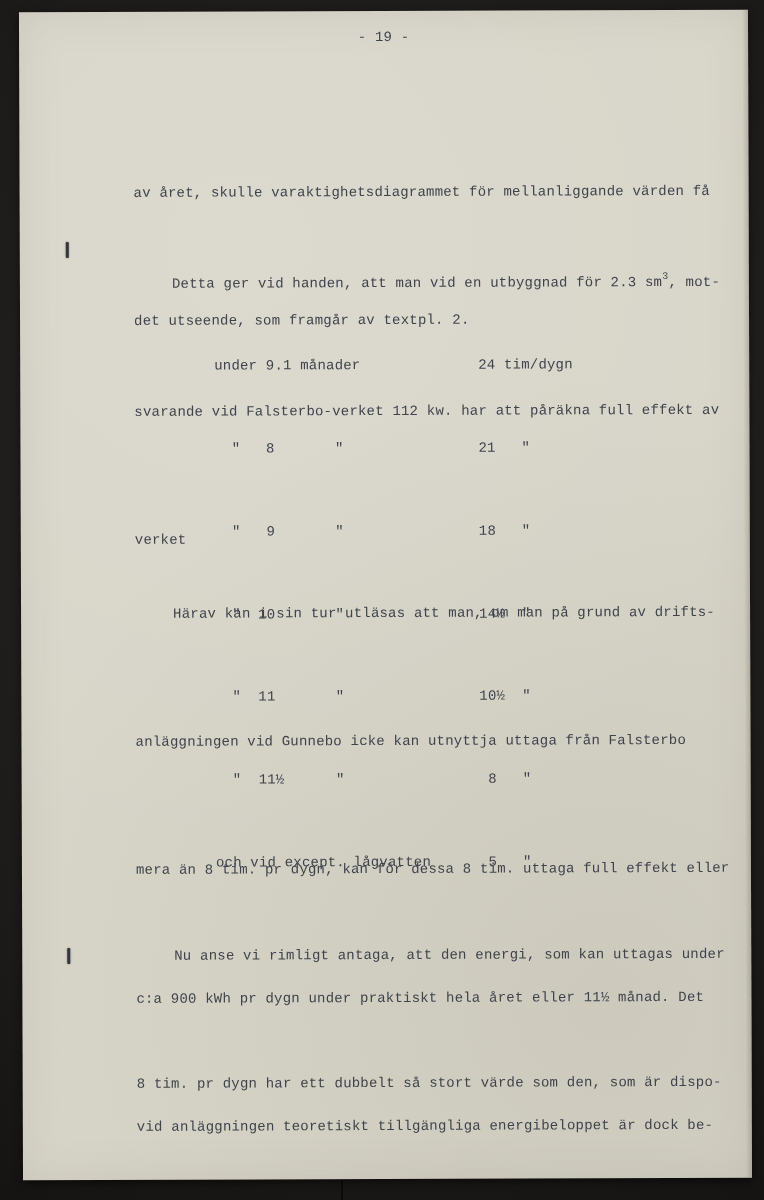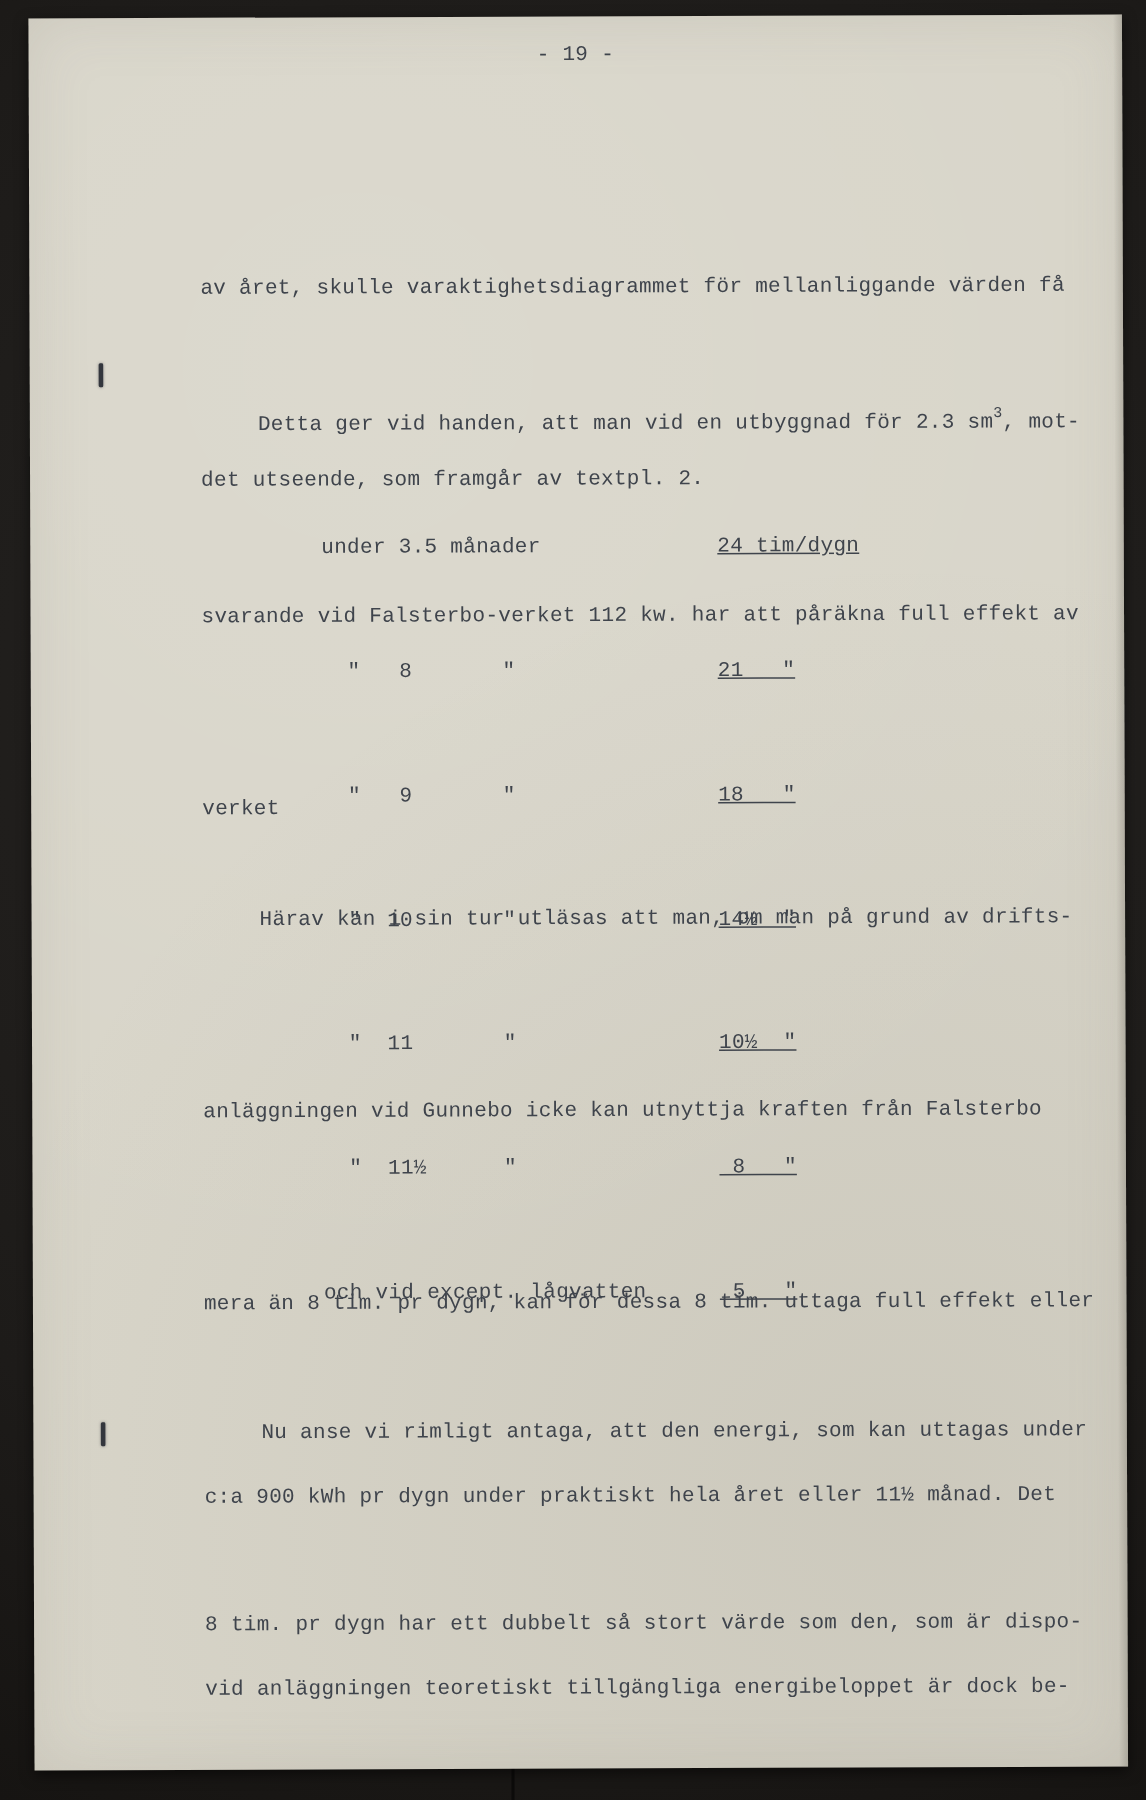--- a/index.html
+++ b/index.html
@@ -27,21 +27,21 @@
   .lh-para{line-height:42.8px;}
   .lh-table{line-height:27.6px;}
   .indent{padding-left:38px;}
   .p1{top:74px;}
   .p2{top:160px;}
   .tbl{top:286px;left:194px;width:480px;}
   .p3{top:495px;}
   .p4{top:837px;}
   .trow{display:flex;}
   .tcell-l{width:264px;white-space:pre;}
-  .tcell-r{white-space:pre;text-decoration:underline;}
+  .tcell-r{white-space:pre;}
   .u{text-underline-offset:3px;}
   .sup{font-size:10px;vertical-align:7px;}
   .pen-mark{position:absolute;width:3px;height:16px;background:#33363d;border-radius:1px;box-shadow:0 0 2px rgba(50,50,60,0.5);}
   .pm1{left:46px;top:230px;}
   .pm2{left:45px;top:936px;}
   .edge-shade{position:absolute;right:0;top:0;width:6px;height:100%;
     background:linear-gradient(to left, rgba(90,85,75,0.25), rgba(0,0,0,0));}
 </style>
 </head>
 <body>
@@ -63,21 +63,21 @@
   </div>
 
   <div class="block lh-para p2">
     <div class="indent"><span>Detta ger vid handen, att man vid en utbyggnad för 2.3 sm</span><span class="sup">3</span><span>, mot-</span></div>
     <div>svarande vid Falsterbo-verket 112 kw. har att påräkna full effekt av</div>
     <div>verket</div>
   </div>
 
   <div class="block lh-table tbl">
     <div class="trow">
-      <div class="tcell-l">under 3.5 månader</div>
+      <div class="tcell-l">under 9.1 månader</div>
       <div class="tcell-r">24 tim/dygn</div>
     </div>
     <div class="trow">
       <div class="tcell-l">  "   8       "</div>
       <div class="tcell-r">21   "</div>
     </div>
     <div class="trow">
       <div class="tcell-l">  "   9       "</div>
       <div class="tcell-r">18   "</div>
     </div>
@@ -94,21 +94,21 @@
       <div class="tcell-r"> 8   "</div>
     </div>
     <div class="trow">
       <div class="tcell-l">och vid except. lågvatten</div>
       <div class="tcell-r"> 5   "</div>
     </div>
   </div>
 
   <div class="block lh-para p3">
     <div class="indent">Härav kan i sin tur utläsas att man, om man på grund av drifts-</div>
-    <div><span>anläggningen vid Gunnebo icke </span><span class="u">kan</span><span> utnyttja kraften från Falsterbo</span></div>
+    <div><span>anläggningen vid Gunnebo icke </span><span class="u">kan</span><span> utnyttja uttaga från Falsterbo</span></div>
     <div>mera än 8 tim. pr dygn, kan för dessa 8 tim. uttaga full effekt eller</div>
     <div>c:a 900 kWh pr dygn under praktiskt hela året eller 11½ månad. Det</div>
     <div>vid anläggningen teoretiskt tillgängliga energibeloppet är dock be-</div>
     
     
     
   </div>
 
   <div class="block lh-para p4">
     <div class="indent">Nu anse vi rimligt antaga, att den energi, som kan uttagas under</div>

